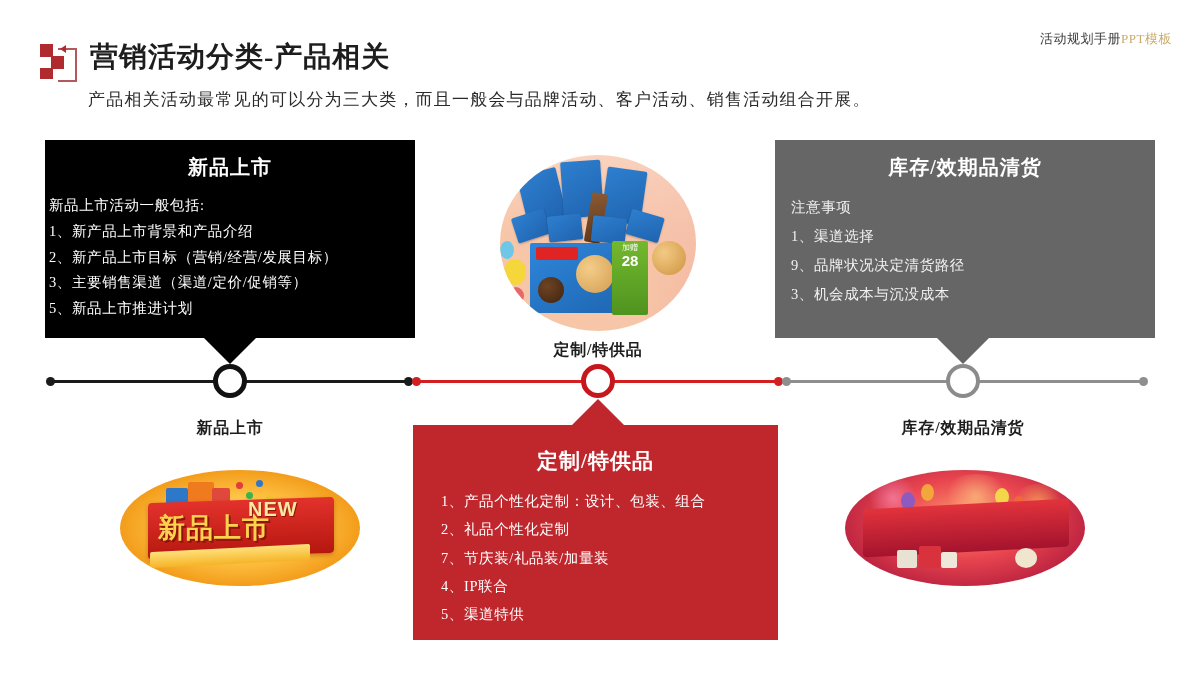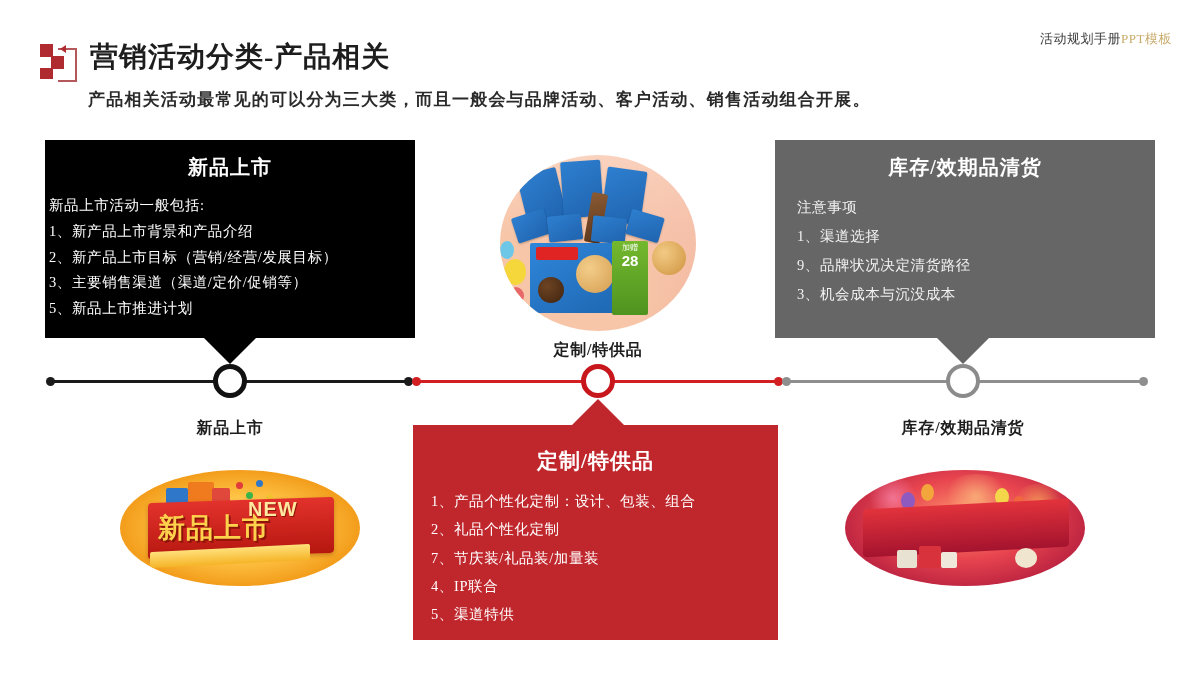--- a/index.html
+++ b/index.html
@@ -26,21 +26,21 @@
        border:2px solid #b4585c;border-left:none;}
   .arw{position:absolute;left:20px;top:3px;width:0;height:0;
        border-top:4px solid transparent;border-bottom:4px solid transparent;
        border-right:6px solid #b02b2f;}
 
   .page-title{
     position:absolute;left:90px;top:38px;font-size:28px;font-weight:bold;color:#1d1d1d;
     letter-spacing:1px;font-family:"Liberation Serif",serif;
   }
   .page-sub{
-    position:absolute;left:88px;top:88px;font-size:17px;color:#2a2a2a;letter-spacing:1.2px;font-weight:bold;
+    position:absolute;left:88px;top:88px;font-size:17px;color:#2a2a2a;letter-spacing:1.2px;
   }
 
   
   .panel{position:absolute;box-sizing:border-box;}
   .panel-title{
     text-align:center;font-size:20px;font-weight:bold;letter-spacing:1px;
   }
   .panel-body{margin-top:12px;font-size:14.5px;line-height:1.78;letter-spacing:.6px;}
   .panel-body div{white-space:nowrap;}
 
@@ -49,28 +49,28 @@
     padding:14px 0 0 0;
   }
   .p-black .panel-title{margin-bottom:6px;}
   .p-black .panel-body{padding-left:4px;}
 
   .p-gray{
     left:775px;top:140px;width:380px;height:198px;background:#666666;color:#f2f2f2;
     padding:14px 0 0 0;
   }
   .p-gray .panel-title{margin-bottom:8px;color:#ffffff;}
-  .p-gray .panel-body{padding-left:22px;line-height:2.0;font-family:Liberation Serif, serif;}
+  .p-gray .panel-body{padding-left:16px;line-height:2.0;font-family:Liberation Serif, serif;}
 
   .p-red{
     left:413px;top:425px;width:365px;height:215px;background:#c0272d;color:#ffffff;
     padding:22px 0 0 0;
   }
   .p-red .panel-title{margin-bottom:8px;font-size:21px;}
-  .p-red .panel-body{padding-left:18px;line-height:1.95;font-size:14.5px;}
+  .p-red .panel-body{padding-left:28px;line-height:1.95;font-size:14.5px;}
 
   
   .tri{position:absolute;width:0;height:0;
        border-left:26px solid transparent;border-right:26px solid transparent;}
   .tri-black{left:204px;top:338px;border-top:26px solid #000000;}
   .tri-gray{left:937px;top:338px;border-top:26px solid #666666;}
   .tri-red{left:572px;top:399px;border-bottom:26px solid #c0272d;}
 
   
   .tl-seg{position:absolute;height:3px;top:380px;}

